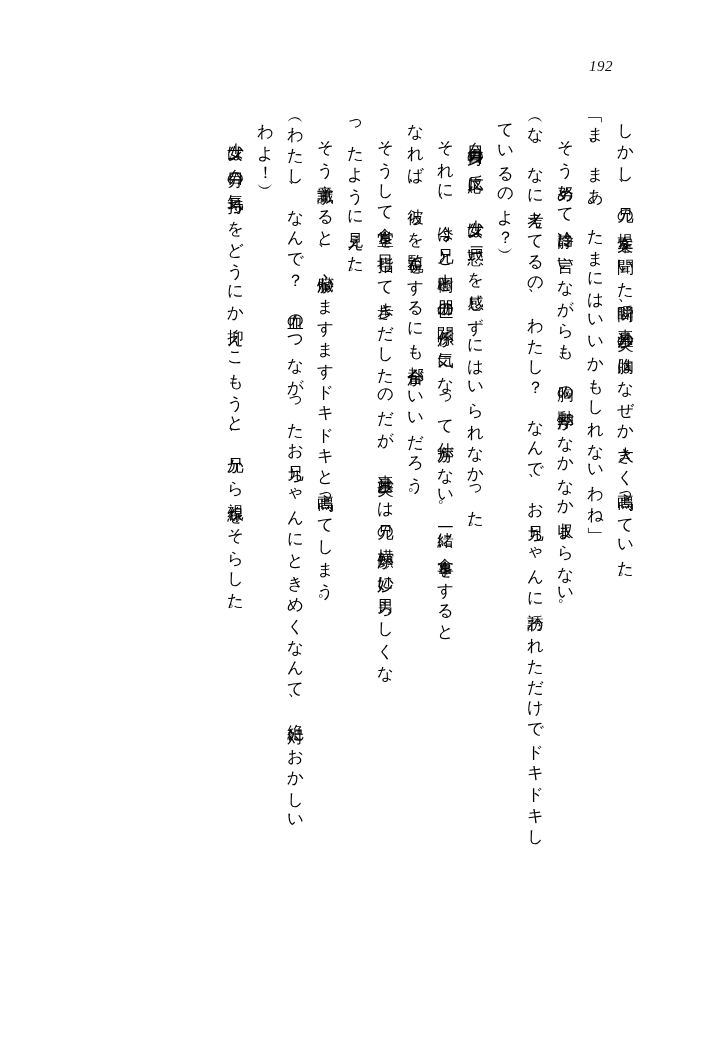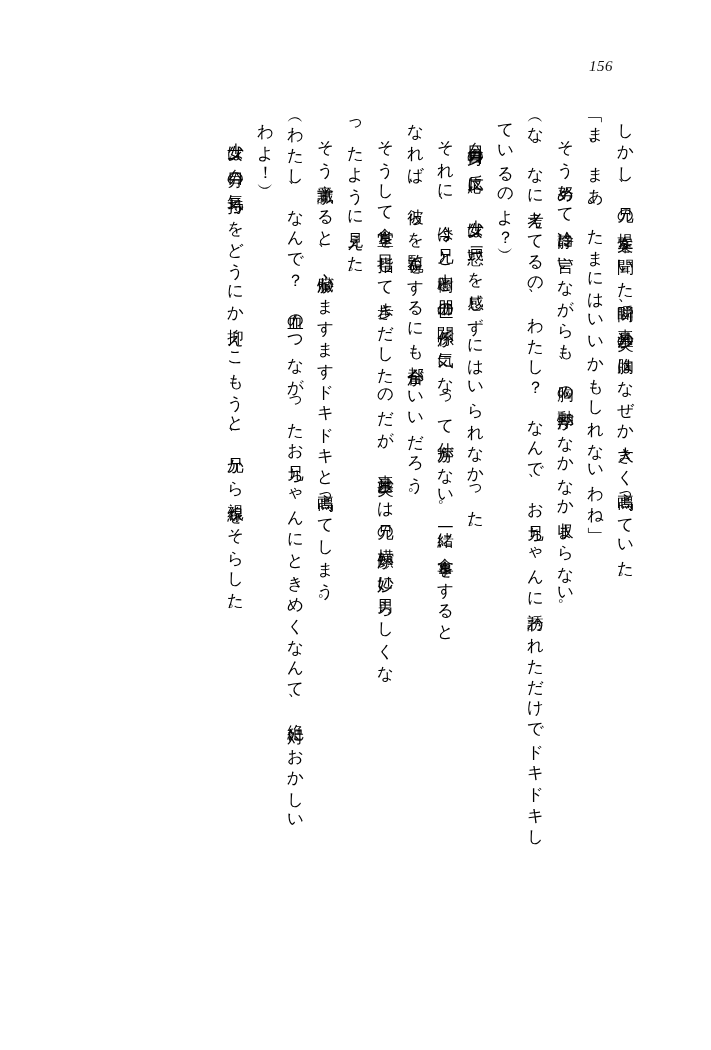--- a/index.html
+++ b/index.html
@@ -53,21 +53,21 @@
   }
   .vline.indent {
     padding-top: 17px;
   }
 </style>
 </head>
 <body>
 
 <div class="page">
 
-  <div class="page-number">156</div>
+  <div class="page-number">192</div>
 
   <div class="text-block">
     <div class="vline">しかし、兄の提案を聞いた瞬間、真沙美の胸はなぜか大きく高鳴っていた。</div>
     <div class="vline">「ま、まあ、たまにはいいかもしれないわね」</div>
     <div class="vline indent">そう努めて冷静に言いながらも、胸の動悸がなかなか収まらない。</div>
     <div class="vline">（な、なに考えてるの、わたし？　なんで、お兄ちゃんに誘われただけでドキドキし</div>
     <div class="vline">ているのよ？）</div>
     <div class="vline indent">自分自身の反応に、少女は戸惑いを感じずにはいられなかった。</div>
     <div class="vline indent">それに、今は兄と由樹と朋世の関係が気になって仕方がない。一緒に食事をすると</div>
     <div class="vline">なれば、彼らを監視をするにも都合がいいだろう。</div>

